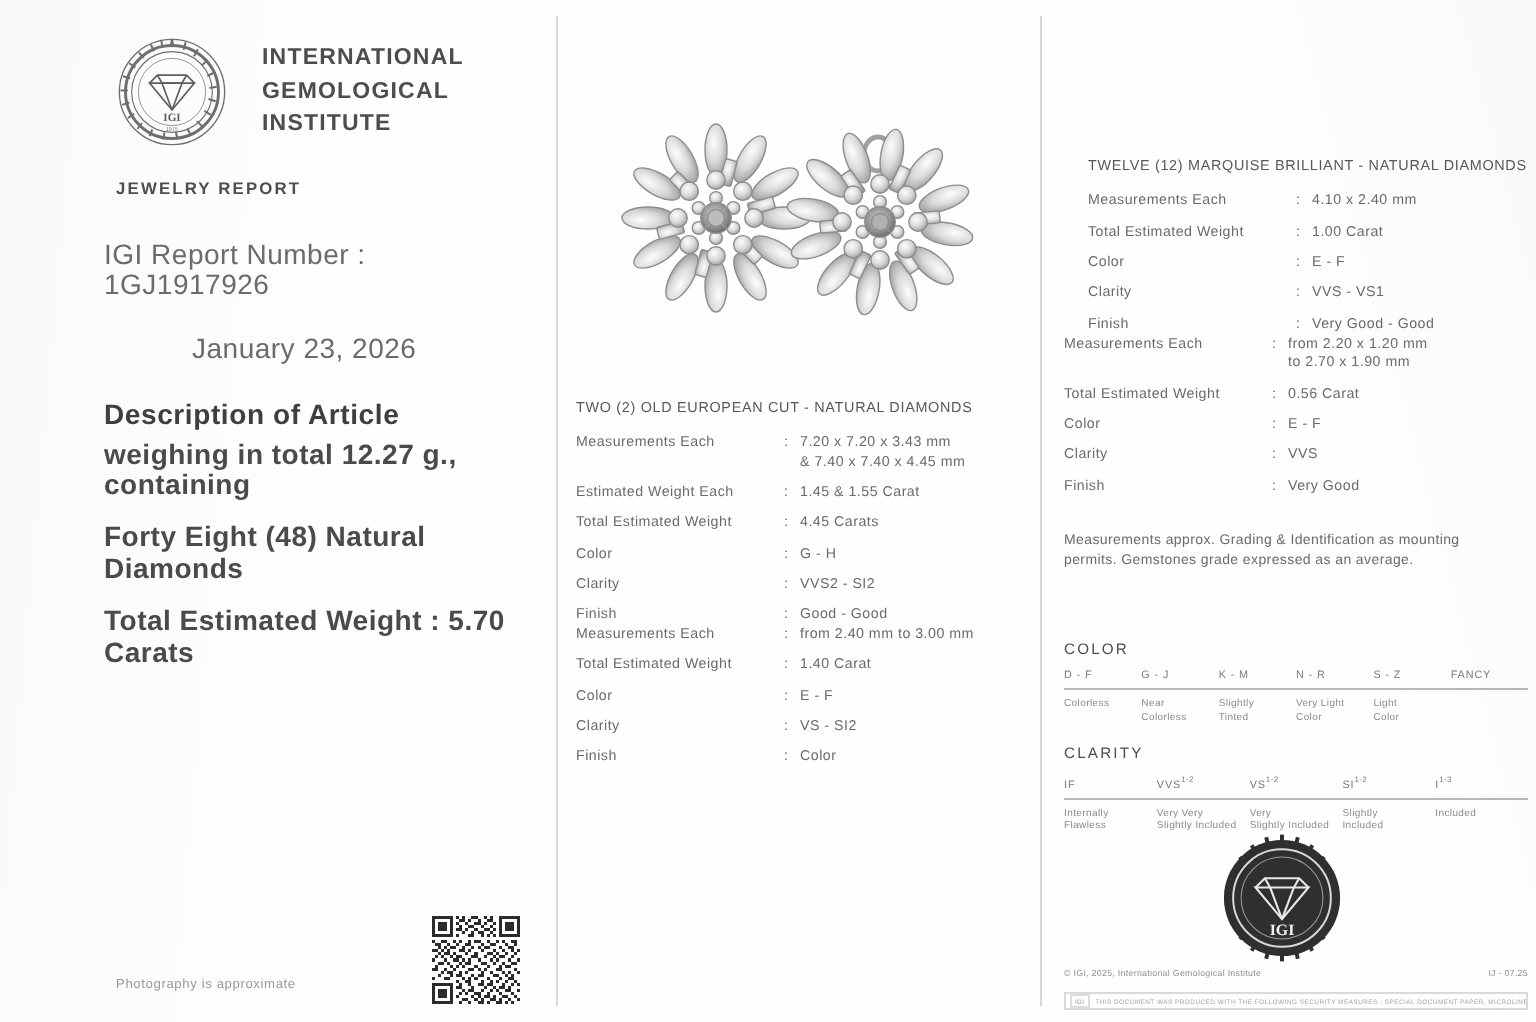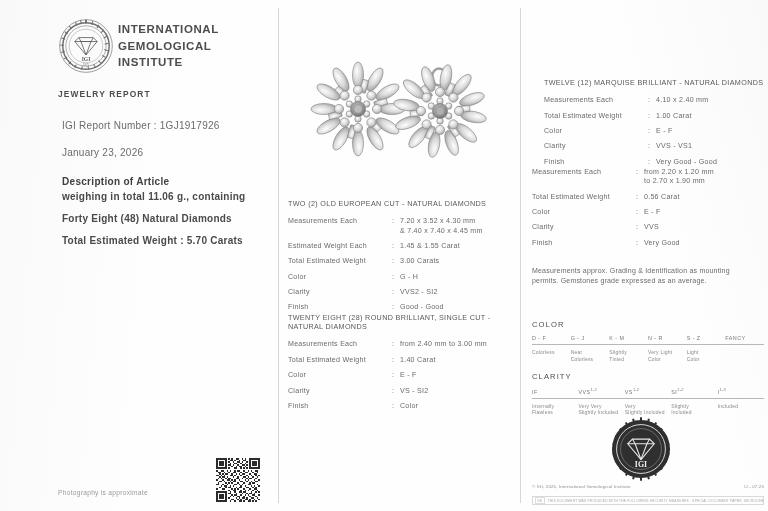--- a/index.html
+++ b/index.html
@@ -42,21 +42,21 @@
     position: absolute;
     left: 0; top: 0;
     width: 278px; height: 511px;
   }
 
   .brand {
     position: absolute;
     left: 58px; top: 18px;
     display: flex;
     align-items: center;
-    gap: 4px;
+    gap: 17px;
   }
   .seal {
     width: 56px; height: 56px;
     position: relative;
     flex: 0 0 auto;
   }
   .brand-name {
     font-size: 11.5px;
     font-weight: bold;
     letter-spacing: 0.6px;
@@ -69,23 +69,23 @@
     position: absolute;
     left: 58px; top: 89px;
     font-size: 8.4px;
     font-weight: bold;
     letter-spacing: 1.1px;
     color: #4d4d4d;
   }
 
   .left-body {
     position: absolute;
-    left: 62px; top: 120px;
+    left: 52px; top: 120px;
     width: 210px;
-    font-size: 10px;
+    font-size: 14px;
     line-height: 1.1;
     color: #6b6b6b;
   }
   .left-body .row { margin-bottom: 14px; letter-spacing: 0.25px; }
   .left-body .row.bold { font-weight: bold; color: #4a4a4a; }
   .left-body .row.tight { margin-bottom: 11px; }
   .left-body .desc-head {
     font-weight: bold;
     color: #3f3f3f;
     margin-bottom: 4px;
@@ -317,23 +317,23 @@
         <div>INTERNATIONAL</div>
         <div>GEMOLOGICAL</div>
         <div>INSTITUTE</div>
       </div>
     </div>
 
     <div class="report-type">JEWELRY REPORT</div>
 
     <div class="left-body">
       <div class="row">IGI Report Number : 1GJ1917926</div>
-      <div class="row" style="margin-top:16px;">January 23, 2026</div>
+      <div class="row" style="margin-top:16px;margin-left:44px;">January 23, 2026</div>
       <div class="desc-head" style="margin-top:18px;">Description of Article</div>
-      <div class="row bold tight">weighing in total 11.06 g., containing</div>
+      <div class="row bold tight">weighing in total 12.27 g., containing</div>
       <div class="row bold tight">Forty Eight (48) Natural Diamonds</div>
       <div class="row bold tight">Total Estimated Weight : 5.70 Carats</div>
     </div>
 
     <div class="photo-note">Photography is approximate</div>
 
     <div class="qr">
       <svg viewBox="0 0 29 29" width="44" height="44" shape-rendering="crispEdges" aria-hidden="true">
         <rect width="29" height="29" fill="#fff"></rect>
         <g fill="#2b2b2b">
@@ -682,51 +682,50 @@
           </g>
         </g>
       </svg>
     </div>
 
     <div class="spec-block mid-1">
       <div class="spec-title">TWO (2) OLD EUROPEAN CUT - NATURAL DIAMONDS</div>
       <div class="spec-row">
           <span class="spec-label">Measurements Each</span>
           <span class="spec-colon">:</span>
-          <span class="spec-value"><span>7.20 x 3.52 x 4.30 mm</span><span class="sub">&amp; 7.40 x 7.40 x 4.45 mm</span></span>
+          <span class="spec-value"><span>7.20 x 7.20 x 3.43 mm</span><span class="sub">&amp; 7.40 x 7.40 x 4.45 mm</span></span>
         </div>
       <div class="spec-row">
           <span class="spec-label">Estimated Weight Each</span>
           <span class="spec-colon">:</span>
           <span class="spec-value">1.45 &amp; 1.55 Carat</span>
         </div>
       <div class="spec-row">
           <span class="spec-label">Total Estimated Weight</span>
           <span class="spec-colon">:</span>
-          <span class="spec-value">3.00 Carats</span>
+          <span class="spec-value">4.45 Carats</span>
         </div>
       <div class="spec-row">
           <span class="spec-label">Color</span>
           <span class="spec-colon">:</span>
           <span class="spec-value">G - H</span>
         </div>
       <div class="spec-row">
           <span class="spec-label">Clarity</span>
           <span class="spec-colon">:</span>
           <span class="spec-value">VVS2 - SI2</span>
         </div>
       <div class="spec-row">
           <span class="spec-label">Finish</span>
           <span class="spec-colon">:</span>
           <span class="spec-value">Good - Good</span>
         </div>
     </div>
 
     <div class="spec-block mid-2">
-      <div class="spec-title">TWENTY EIGHT (28) ROUND BRILLIANT, SINGLE CUT - NATURAL DIAMONDS</div>
       <div class="spec-row">
           <span class="spec-label">Measurements Each</span>
           <span class="spec-colon">:</span>
           <span class="spec-value">from 2.40 mm to 3.00 mm</span>
         </div>
       <div class="spec-row">
           <span class="spec-label">Total Estimated Weight</span>
           <span class="spec-colon">:</span>
           <span class="spec-value">1.40 Carat</span>
         </div>

